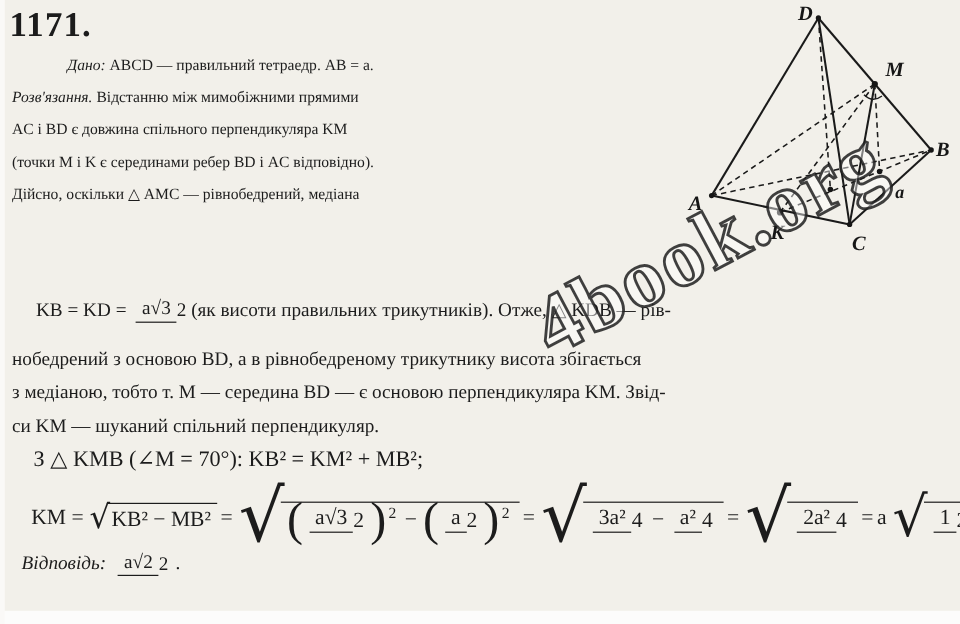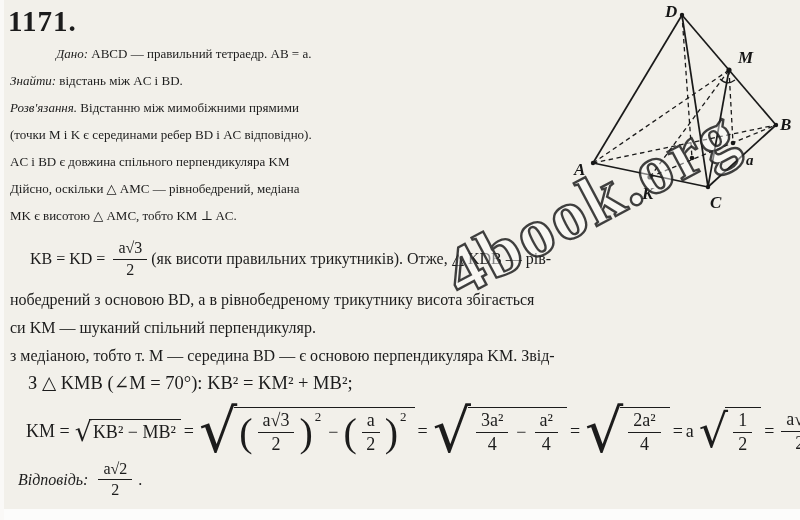--- a/index.html
+++ b/index.html
@@ -16,21 +16,21 @@
   .lbl{font-style:italic;}
   .line1{display:flex;align-items:center;height:54px;padding-left:20px;white-space:nowrap;}
   .line1 > span{margin-right:4px;}
   .eq1{position:absolute;left:28px;top:372px;font-size:18.5px;}
   .bigf{position:absolute;left:26px;top:398px;width:774px;height:66px;display:flex;align-items:center;font-size:18px;white-space:nowrap;}
   .bigf > span{margin-right:3px;}
   .ans{position:absolute;left:18px;top:460px;display:flex;align-items:center;font-size:16px;}
   .ans > span{margin-right:6px;}
 
   
-  .frac{display:inline-flex;flex-direction:column;align-items:center;line-height:1.15;margin:0 4px;vertical-align:middle;}
+  .frac{display:inline-flex;flex-direction:row;align-items:center;line-height:1.15;margin:0 4px;vertical-align:middle;}
   .frac .num{padding:0 5px 1px;border-bottom:1.6px solid #1c1c1c;}
   .frac .den{padding-top:1px;}
 
   
   .sqrt{display:inline-flex;align-items:center;margin:0 2px;}
   .sqrt .sign{font-family:"DejaVu Sans",sans-serif;line-height:1;margin-right:-3px;font-weight:400;}
   .sqrt .radicand{border-top:1.7px solid #1c1c1c;padding:2px 5px 0 4px;display:inline-flex;align-items:center;}
   .s-sm .sign{font-size:27px;}
   .s-med .sign{font-size:46px;}
   .s-tall .sign{font-size:60px;}
@@ -95,45 +95,40 @@
   <text x="158" y="206">C</text>
   <text x="194" y="163" class="small">a</text>
 </svg>
 
 <div class="p1">
   <div class="ln indent">
     <span class="lbl">Дано:</span>
     <span>ABCD — правильний тетраедр. AB = a.</span>
   </div>
   <div class="ln">
-    <span class="lbl">Знайти:</span>
-    <span>відстань між AC і BD.</span>
-  </div>
-  <div class="ln">
     <span class="lbl">Розв'язання.</span>
     <span>Відстанню між мимобіжними прямими</span>
   </div>
+  <div class="ln">AC і BD є довжина спільного перпендикуляра KM</div>
   <div class="ln">(точки M і K є серединами ребер BD і AC відповідно).</div>
-  <div class="ln">AC і BD є довжина спільного перпендикуляра KM</div>
   <div class="ln">Дійсно, оскільки △ AMC — рівнобедрений, медіана</div>
-  <div class="ln">MK є висотою △ AMC, тобто KM ⊥ AC.</div>
 </div>
 
 <div class="p2">
   <div class="line1">
     <span>KB = KD =</span>
     <span class="frac">
       <span class="num">a√3</span>
       <span class="den">2</span>
     </span>
     <span>(як висоти правильних трикутників). Отже, △ KDB — рів-</span>
   </div>
   <div class="ln">нобедрений з основою BD, а в рівнобедреному трикутнику висота збігається</div>
+  <div class="ln">з медіаною, тобто т. M — середина BD — є основою перпендикуляра KM. Звід-</div>
   <div class="ln">си KM — шуканий спільний перпендикуляр.</div>
-  <div class="ln">з медіаною, тобто т. M — середина BD — є основою перпендикуляра KM. Звід-</div>
 </div>
 
 <div class="eq1">З △ KMB (∠M = 70°): KB² = KM² + MB²;</div>
 
 <div class="bigf">
   <span>KM =</span>
   <span class="sqrt s-sm">
     <span class="sign">√</span>
     <span class="radicand">KB² − MB²</span>
   </span>

